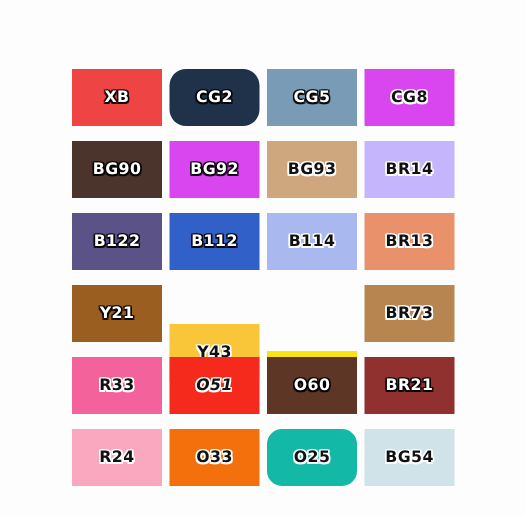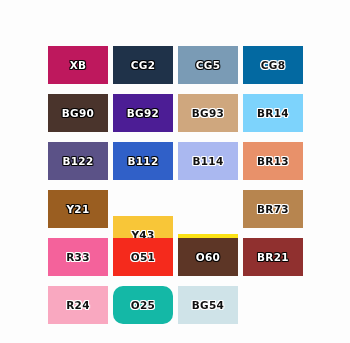--- a/index.html
+++ b/index.html
@@ -70,42 +70,42 @@
        0px  1px 0 rgba(0,0,0,0.75),
       -1px  0px 0 rgba(0,0,0,0.75),
        1px  0px 0 rgba(0,0,0,0.75);
   }
 </style>
 </head>
 <body>
 
 <div id="swatch-board">
   <div id="swatch-grid">
-      <div class="swatch light-text" style="background-color: #be185d;">
+      <div class="swatch light-text" style="background-color: #ef4444;">
         <span class="swatch-label">XB</span>
       </div>
-      <div class="swatch light-text" style="background-color: rgb(31, 50, 73);">
+      <div class="swatch light-text" style="background-color: rgb(31, 50, 73); border-radius: 11px;">
         <span class="swatch-label">CG2</span>
       </div>
       <div class="swatch light-text" style="background-color: rgb(122, 155, 181);">
         <span class="swatch-label">CG5</span>
       </div>
-      <div class="swatch dark-text" style="background-color: #0369a1;">
+      <div class="swatch dark-text" style="background-color: #d946ef;">
         <span class="swatch-label">CG8</span>
       </div>
       <div class="swatch light-text" style="background-color: rgb(74, 52, 44);">
         <span class="swatch-label">BG90</span>
       </div>
-      <div class="swatch light-text" style="background-color: #4c1d95;">
+      <div class="swatch light-text" style="background-color: #d946ef;">
         <span class="swatch-label">BG92</span>
       </div>
       <div class="swatch dark-text" style="background-color: rgb(207, 167, 126);">
         <span class="swatch-label">BG93</span>
       </div>
-      <div class="swatch dark-text" style="background-color: #7dd3fc;">
+      <div class="swatch dark-text" style="background-color: #c4b5fd;">
         <span class="swatch-label">BR14</span>
       </div>
       <div class="swatch light-text" style="background-color: rgb(91, 82, 135);">
         <span class="swatch-label">B122</span>
       </div>
       <div class="swatch light-text" style="background-color: rgb(48, 96, 200);">
         <span class="swatch-label">B112</span>
       </div>
       <div class="swatch dark-text" style="background-color: rgb(170, 184, 240);">
         <span class="swatch-label">B114</span>
@@ -121,32 +121,35 @@
       </div>
       <div class="swatch dark-text" style="background-color: rgb(251, 226, 21); margin-top: 44px;">
         <span class="swatch-label">Y63</span>
       </div>
       <div class="swatch dark-text" style="background-color: rgb(183, 133, 79);">
         <span class="swatch-label">BR73</span>
       </div>
       <div class="swatch dark-text" style="background-color: rgb(244, 98, 155);">
         <span class="swatch-label">R33</span>
       </div>
-      <div class="swatch dark-text" style="background-color: rgb(245, 42, 28);">
+      <div class="swatch dark-text" style="background-color: rgb(245, 42, 28); font-style: italic;">
         <span class="swatch-label">O51</span>
       </div>
       <div class="swatch light-text" style="background-color: rgb(93, 54, 38);">
         <span class="swatch-label">O60</span>
       </div>
       <div class="swatch light-text" style="background-color: rgb(144, 48, 47);">
         <span class="swatch-label">BR21</span>
       </div>
       <div class="swatch dark-text" style="background-color: rgb(249, 168, 192); align-items: center;">
         <span class="swatch-label">R24</span>
       </div>
+      <div class="swatch dark-text" style="background-color: rgb(244, 112, 12);">
+        <span class="swatch-label">O33</span>
+      </div>
       <div class="swatch dark-text" style="background-color: #14b8a6; border-radius: 10px;">
         <span class="swatch-label">O25</span>
       </div>
       <div class="swatch dark-text" style="background-color: rgb(207, 227, 232);">
         <span class="swatch-label">BG54</span>
       </div>
     </div>
 </div>
 
 </body></html>

